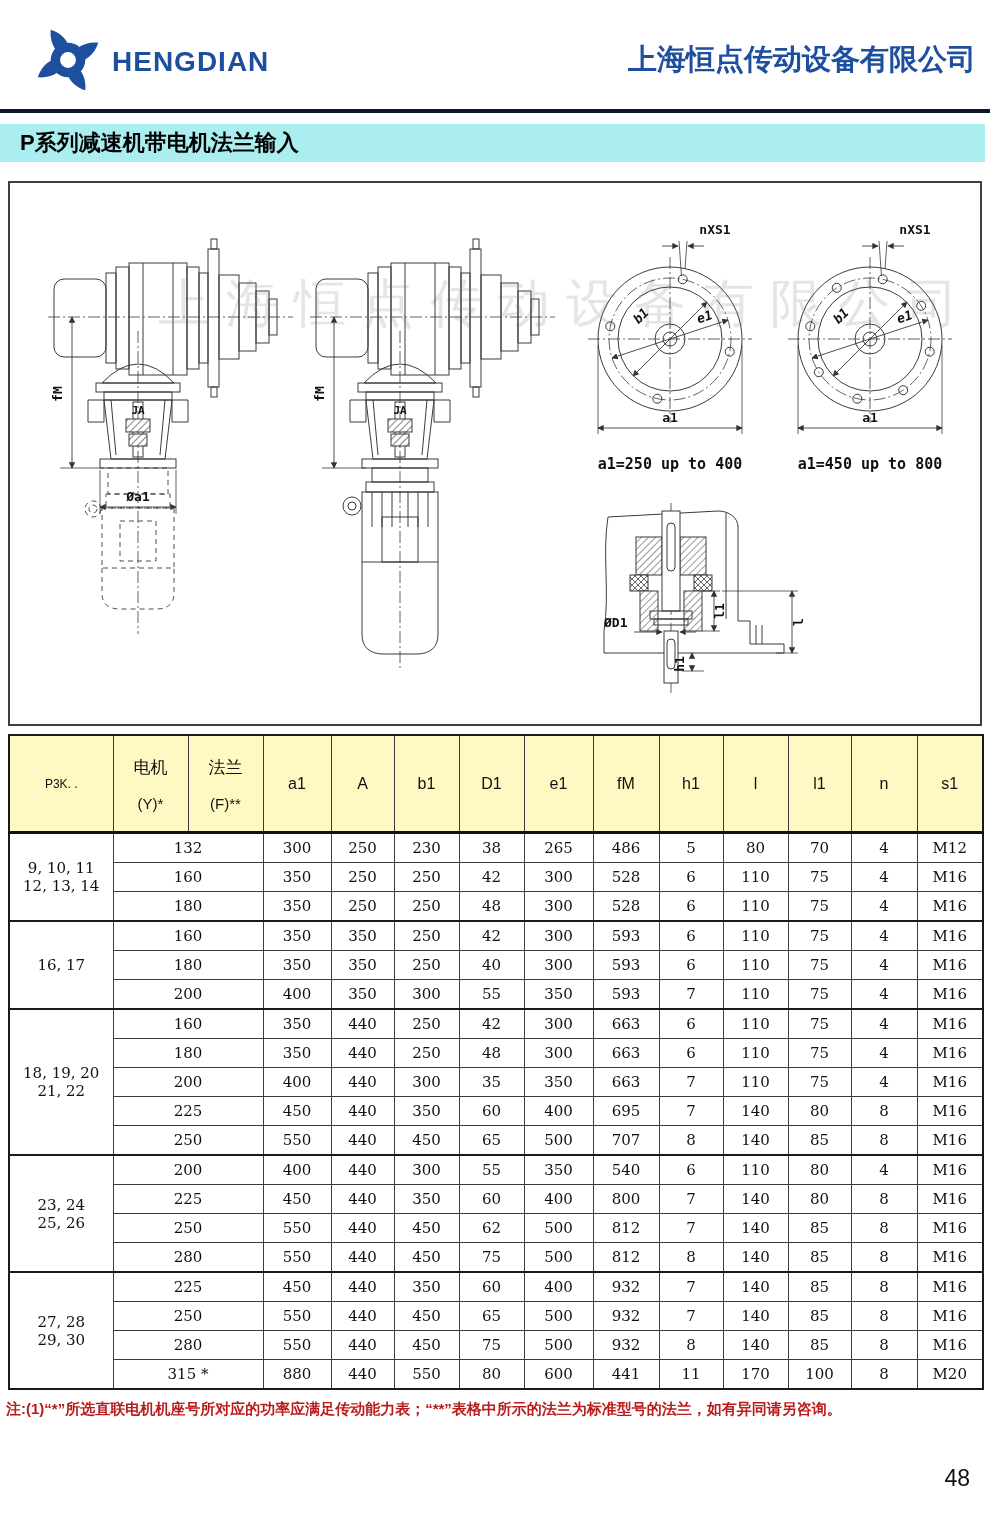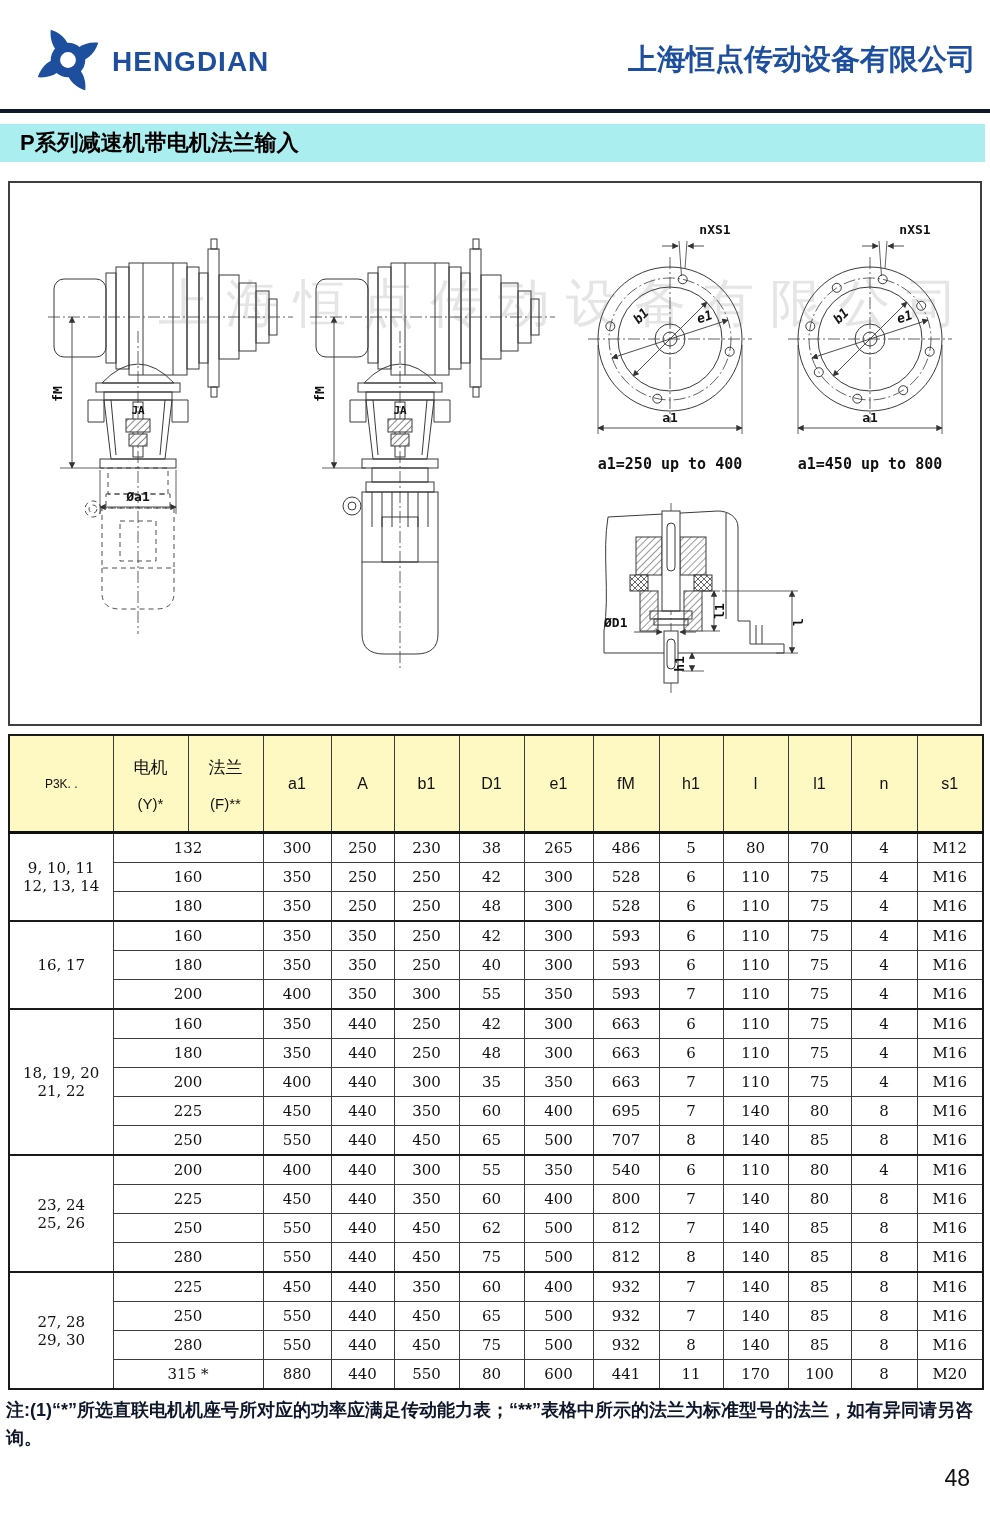--- a/index.html
+++ b/index.html
@@ -62,21 +62,21 @@
   table.spec thead th { background:#fef9c3; height:95px; font-weight:400; }
   table.spec thead tr { border-bottom:3px solid #111; }
   th.model-h { font-size:12px; }
   th.two-line .l1 { display:block; font-size:17px; margin-bottom:16px; }
   th.two-line .l2 { display:block; font-size:15px; }
   th.dim-h { font-size:16px; }
   table.spec td { height:28px; font:15px "DejaVu Serif", "Liberation Serif", serif; }
   td.model-cell { font-family:"Liberation Sans", sans-serif; font-size:15px; line-height:1.35; background:#fff; }
   tr.group-start td { border-top:2px solid #1a1a1a; }
   
-  .notes { margin:7px 15px 0 6px; font-size:18px; font-weight:600; line-height:1.55; color:#0f172a; }
+  .notes { margin:7px 15px 0 6px; font-size:15px; font-weight:600; line-height:1.55; color:#b91c1c; }
   .note-2 { padding-left:26px; }
   .page-number { position:absolute; right:20px; bottom:21px; font-size:23px; color:#111; }
 </style>
 </head>
 <body>
 
 <div class="page">
 
   <header class="top">
     <svg class="logo-icon" viewBox="0 0 100 100">

